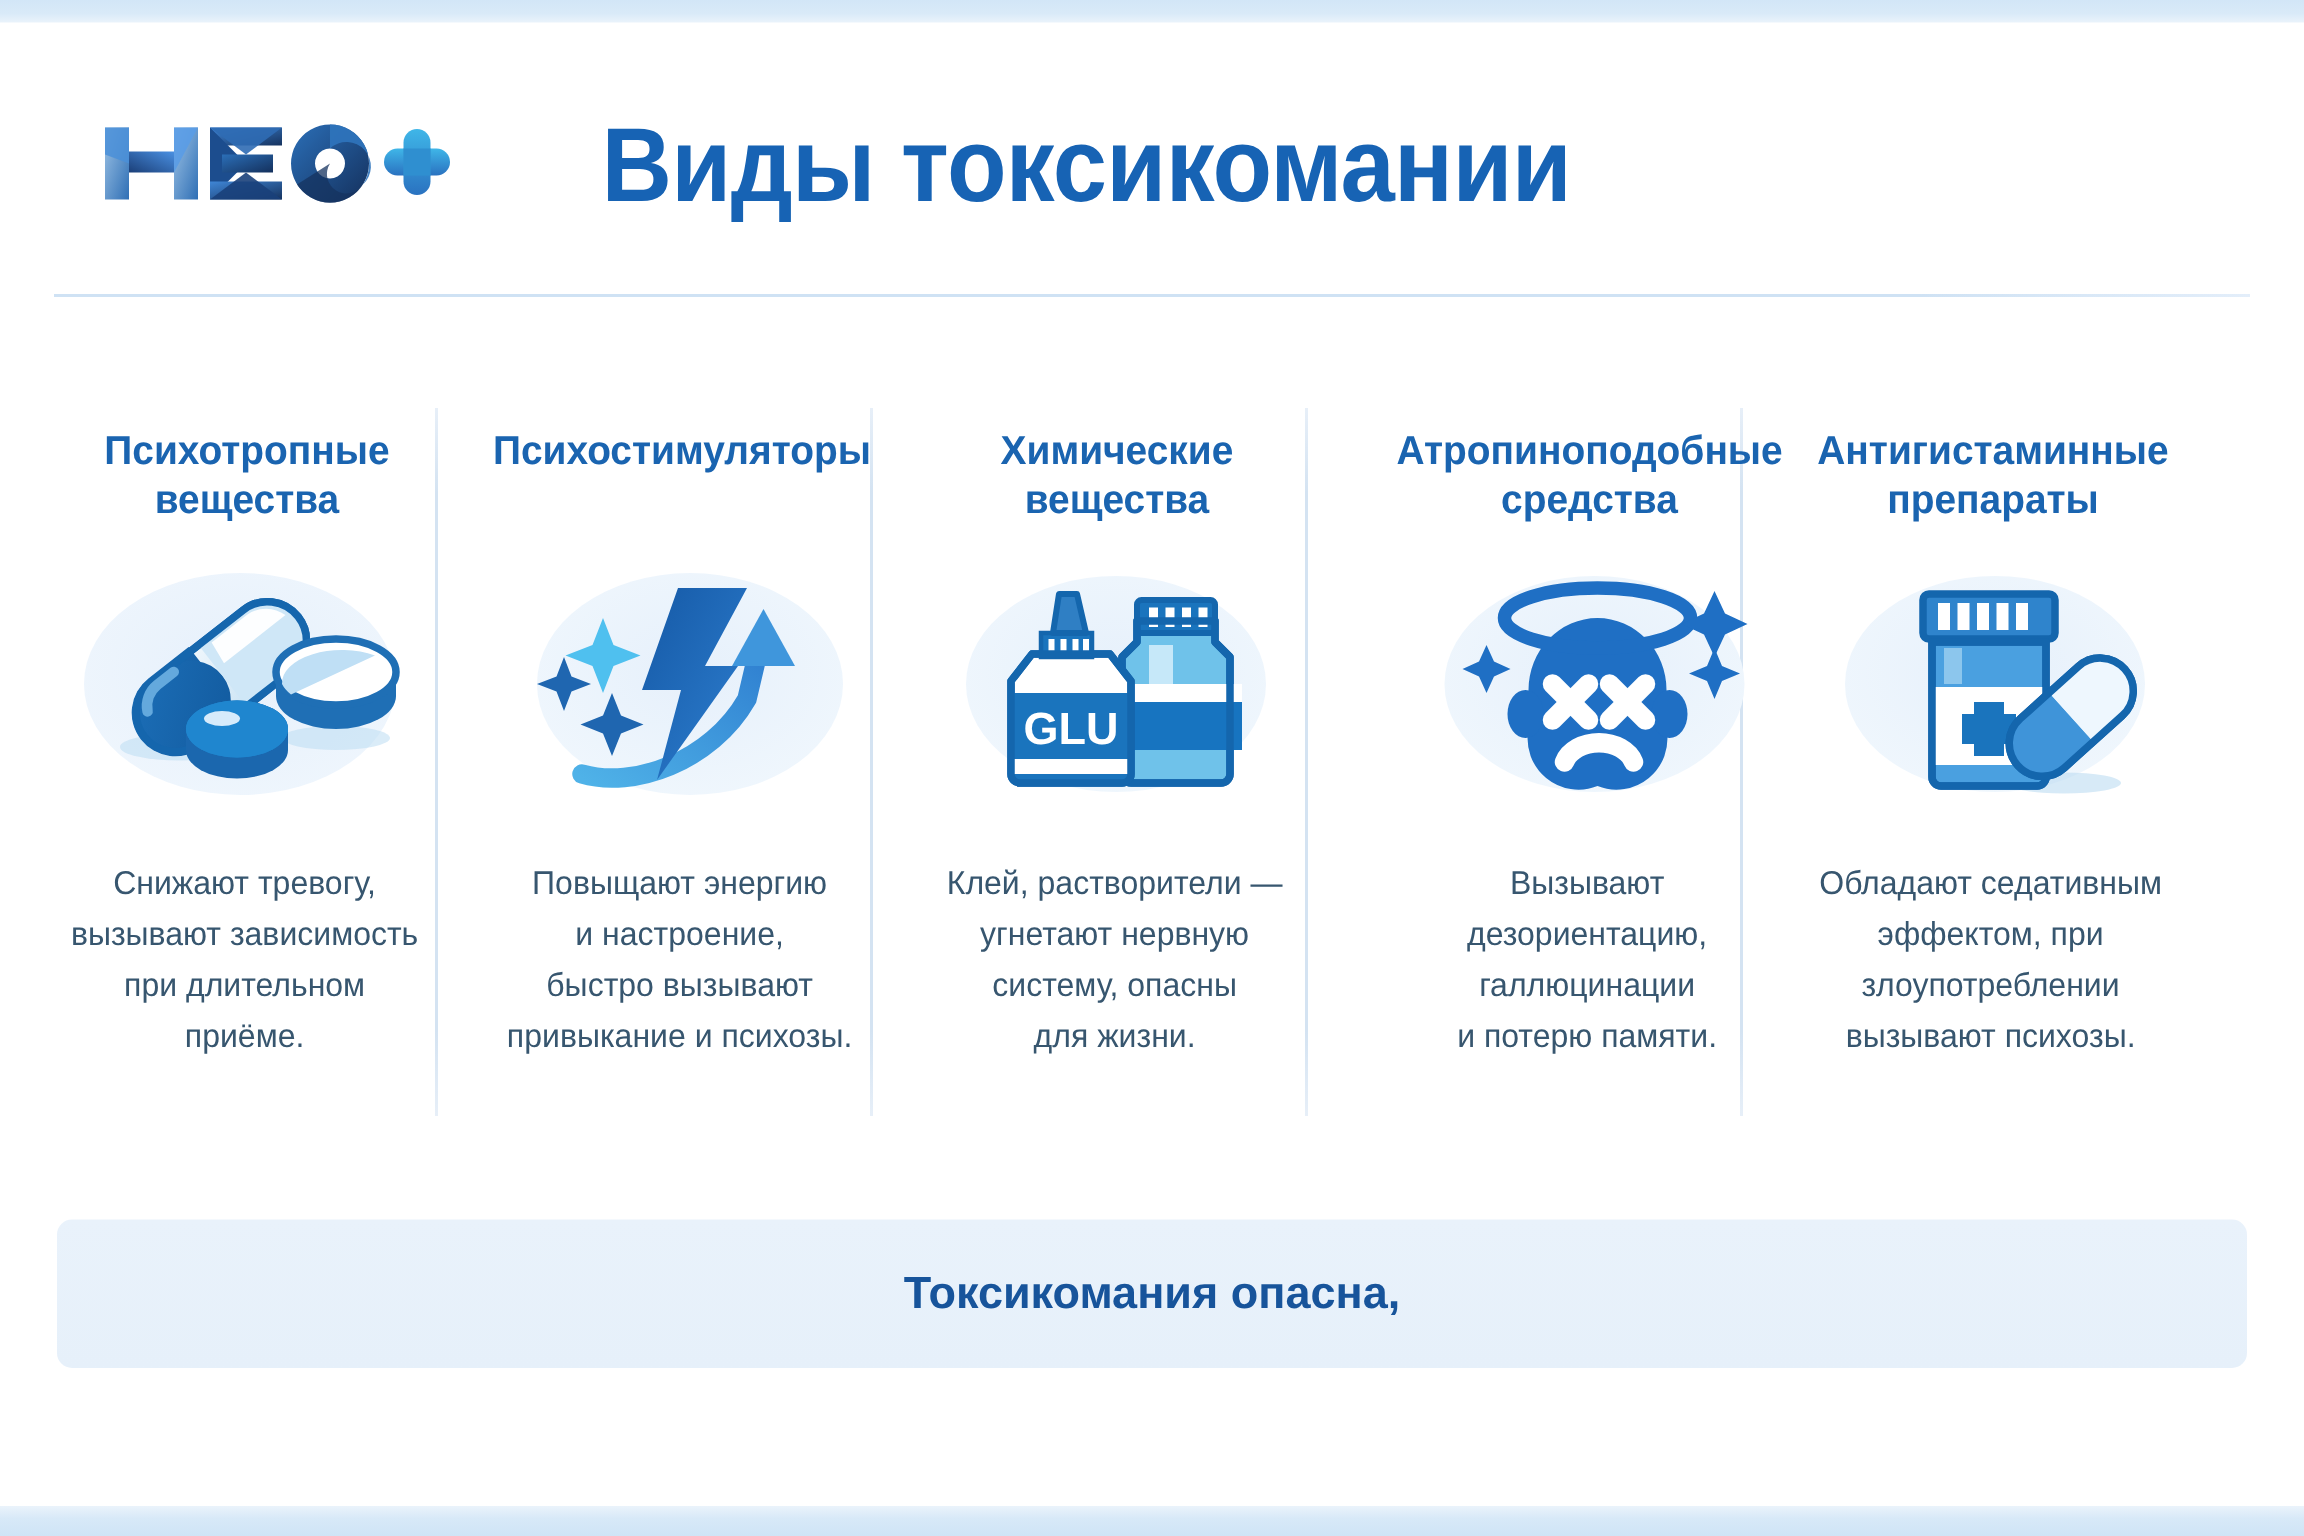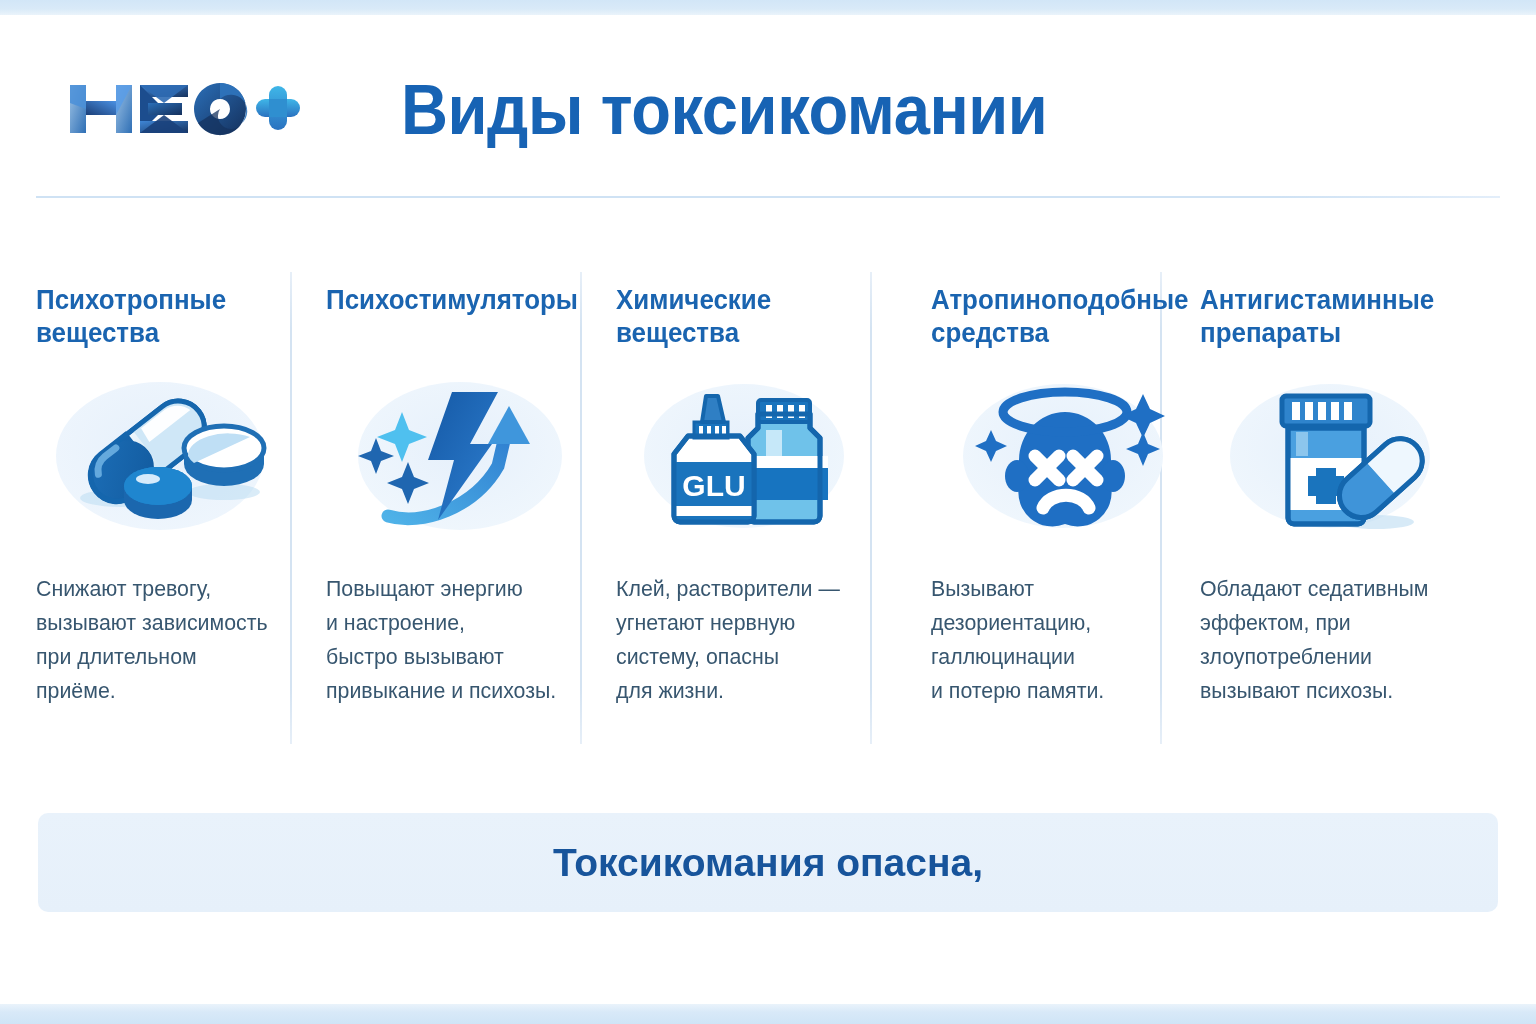--- a/index.html
+++ b/index.html
@@ -26,21 +26,21 @@
     font-size:70px;line-height:80px;font-weight:700;
     color:#1763b4;letter-spacing:-0.5px;
     font-family:"Liberation Sans Narrow","Liberation Sans",sans-serif;
     transform:scaleX(0.93);transform-origin:left center;
     white-space:nowrap;}
   .header-rule{position:absolute;left:36px;top:196px;width:1464px;height:2px;
     background:linear-gradient(90deg,#cfe2f4 0%,#cfe2f4 85%,#e3eefa 100%);}
 
   
   .columns{position:absolute;left:0;top:272px;width:1536px;height:472px;}
-  .col{position:absolute;top:0;width:268px;height:472px;}
+  .col{position:absolute;top:0;width:268px;height:472px;text-align:center;}
   .col-0{left:36px;}
   .col-1{left:326px;}
   .col-2{left:616px;}
   .col-3{left:906px;margin-left:25px;}
   .col-4{left:1200px;}
   .divider{position:absolute;top:0;width:2px;height:472px;
     background:linear-gradient(180deg,#e7eff8 0%,#d4e3f2 12%,#d4e3f2 88%,#e7eff8 100%);}
   .d0{left:290px;} .d1{left:580px;} .d2{left:870px;} .d3{left:1160px;}
 
   .col-head{
@@ -61,21 +61,21 @@
     transform:scaleX(0.97);transform-origin:left top;
   }
 
   
   .footer{position:absolute;left:38px;top:813px;width:1460px;height:99px;
     background:linear-gradient(180deg,#e9f2fb 0%,#e6f0fa 100%);
     border-radius:10px;}
   .footer-text{position:absolute;left:0;top:0;width:1460px;height:99px;
     display:flex;align-items:center;justify-content:center;
     font-family:"Liberation Sans Narrow","Liberation Sans",sans-serif;
-    font-size:39px;line-height:36px;white-space:nowrap;}
+    font-size:30px;line-height:36px;white-space:nowrap;}
   .footer-strong{color:#17549b;font-weight:700;}
   .footer-rest{color:#2a8ddc;font-weight:700;margin-left:8px;}
 
   
   .icon-svg{display:block;width:268px;height:172px;}
 </style>
 </head>
 <body>
 
 <div class="page">

